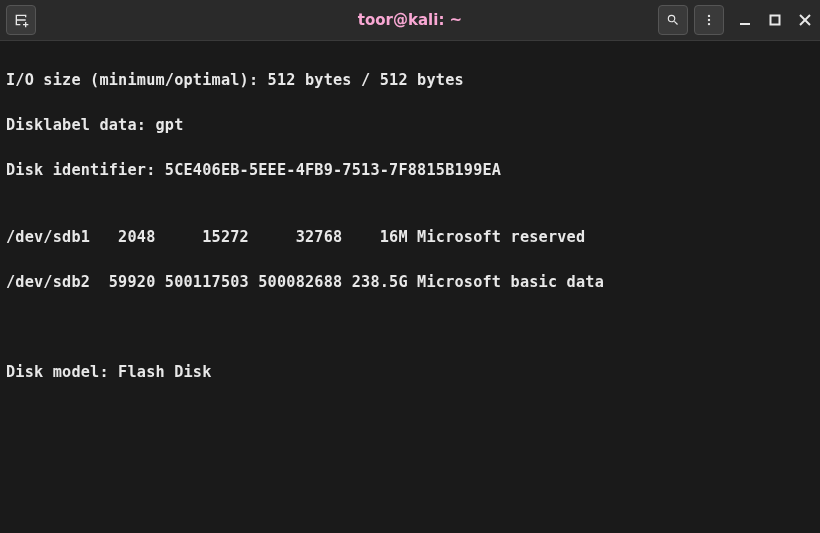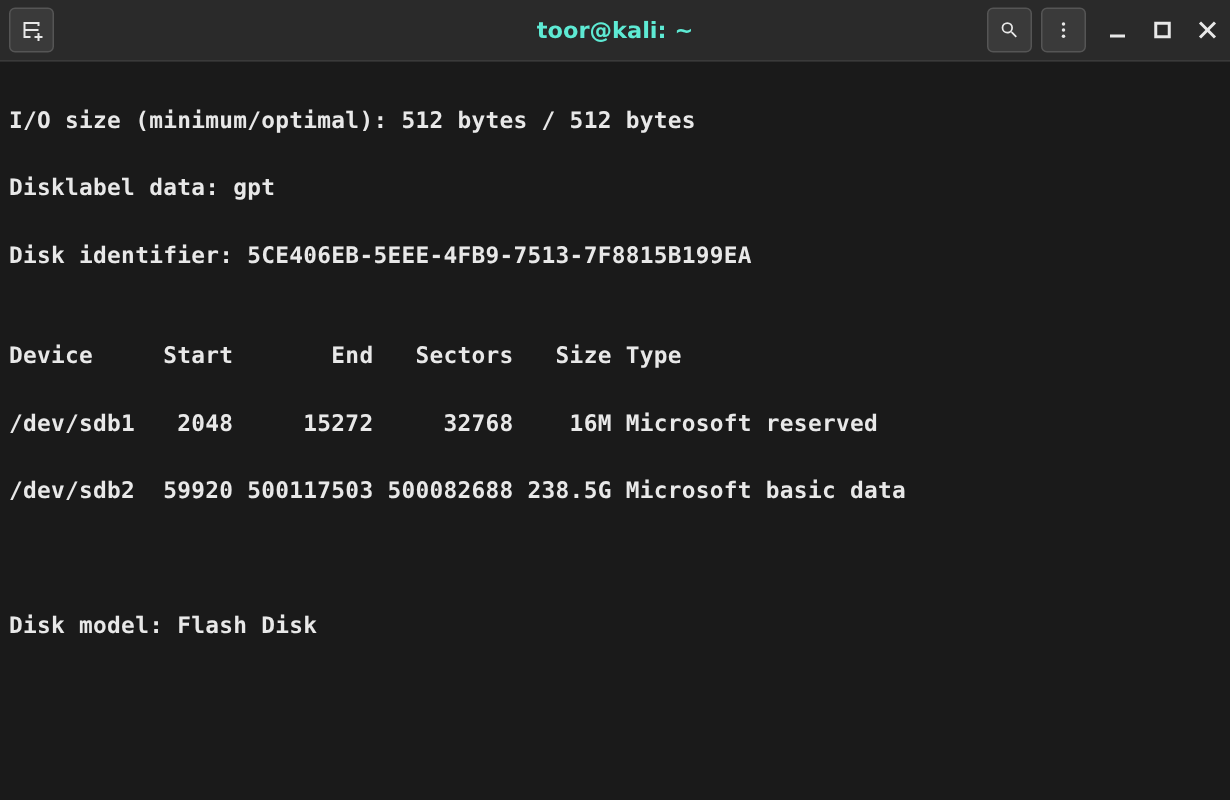--- a/index.html
+++ b/index.html
@@ -32,21 +32,21 @@
     border: 1px solid #555;
   }
   .titlebar .tab-btn svg { width: 16px; height: 16px; fill: #e8e8e8; }
   .titlebar .title {
     position: absolute;
     left: 50%;
     transform: translateX(-50%);
     font-family: "DejaVu Sans", sans-serif;
     font-size: 15px;
     font-weight: 600;
-    color: #5eead4;
+    color: #f9a8d4;
   }
   .titlebar .right {
     margin-left: auto;
     display: flex;
     align-items: center;
     gap: 6px;
   }
   .titlebar .icon-btn {
     width: 28px;
     height: 28px;
@@ -118,21 +118,20 @@
         </svg>
     </div>
   </div>
 </div>
 
 <div class="terminal">
 <span class="line">I/O size (minimum/optimal): 512 bytes / 512 bytes</span>
 <span class="line">Disklabel data: gpt</span>
 <span class="line">Disk identifier: 5CE406EB-5EEE-4FB9-7513-7F8815B199EA</span>
 <span class="line"></span>
-<span class="line bold">Device     Start       End   Sectors   Size Type</span>
 <span class="line">/dev/sdb1   2048     15272     32768    16M Microsoft reserved</span>
 <span class="line">/dev/sdb2  59920 500117503 500082688 238.5G Microsoft basic data</span>
 <span class="line"></span>
 <span class="line"></span>
 <span class="line">Disk model: Flash Disk</span>
 
 
 
 
 

